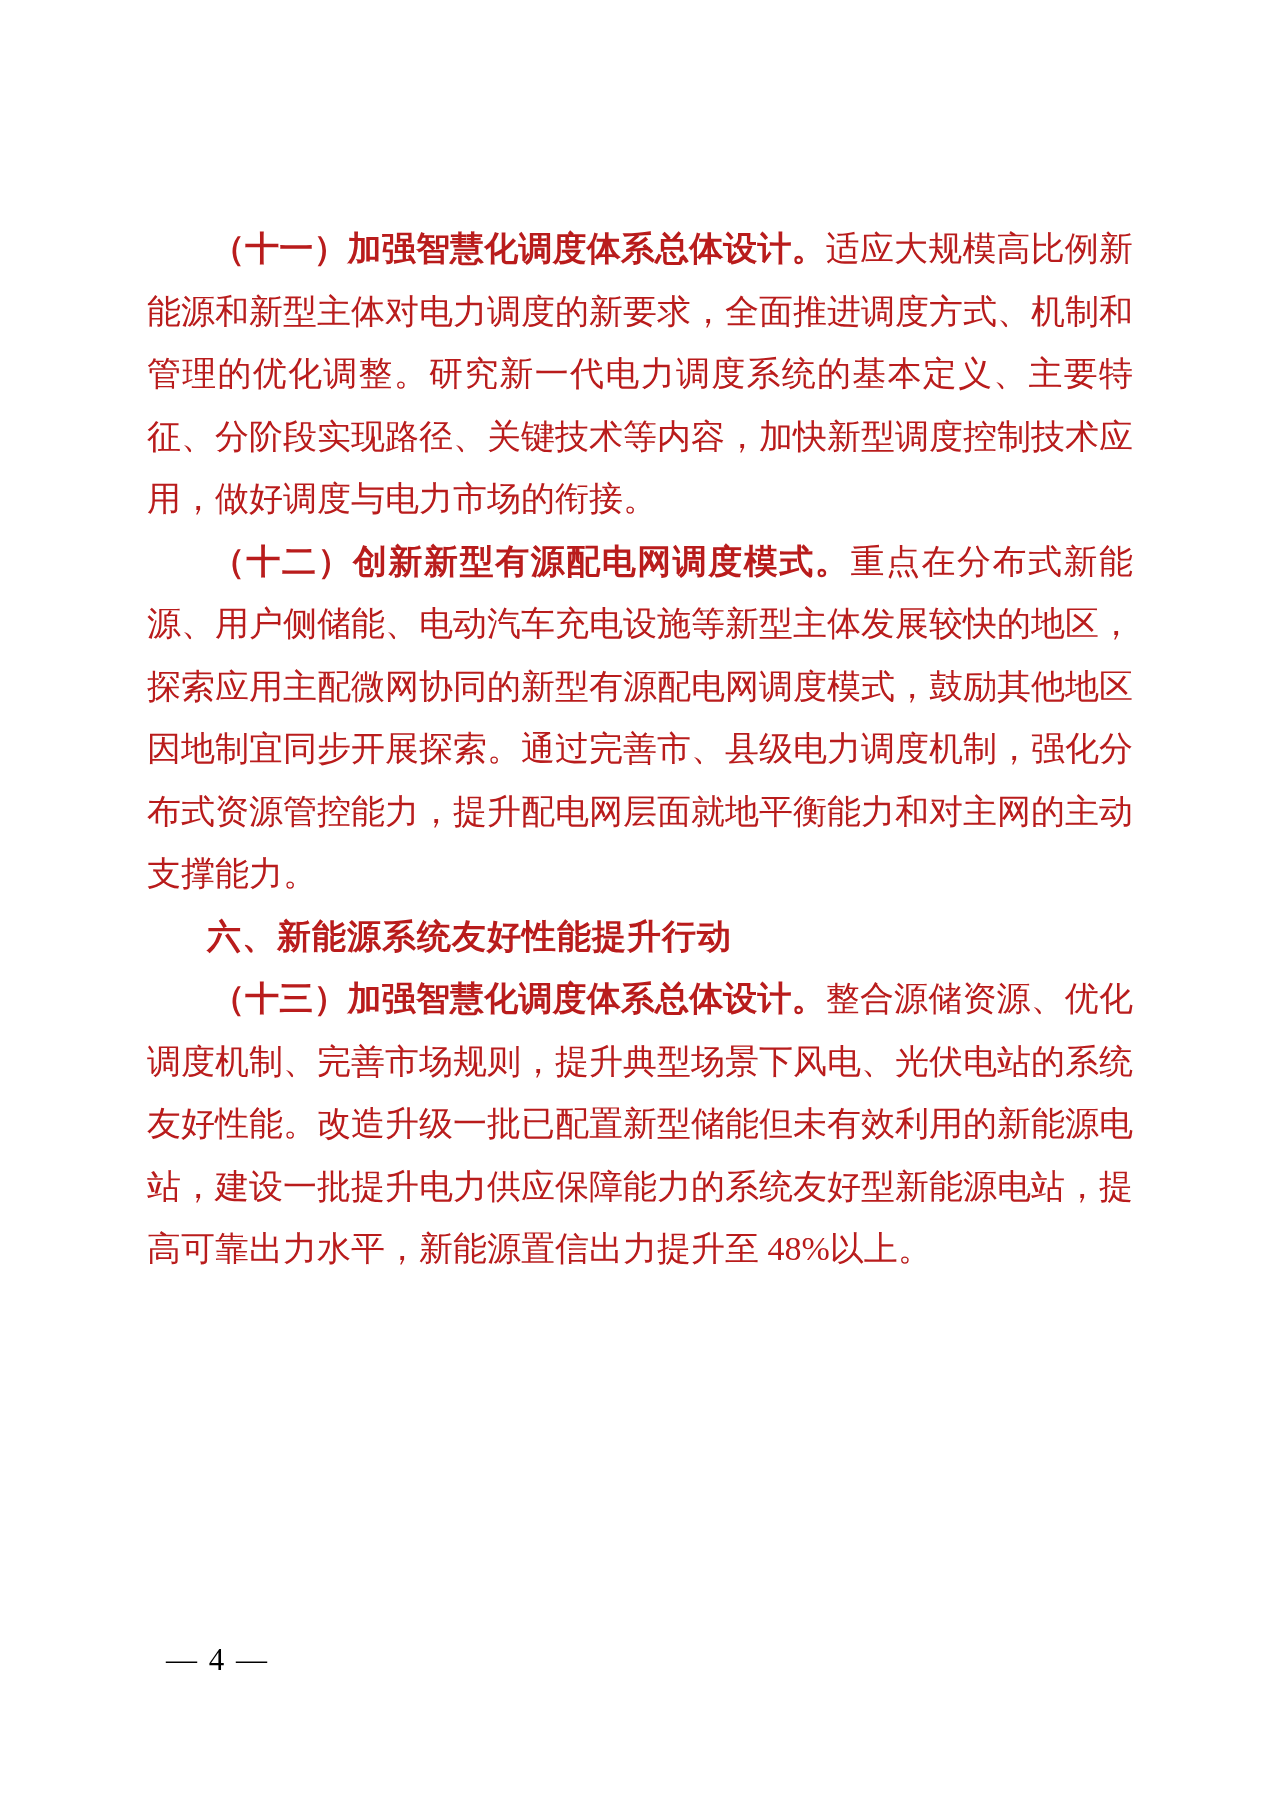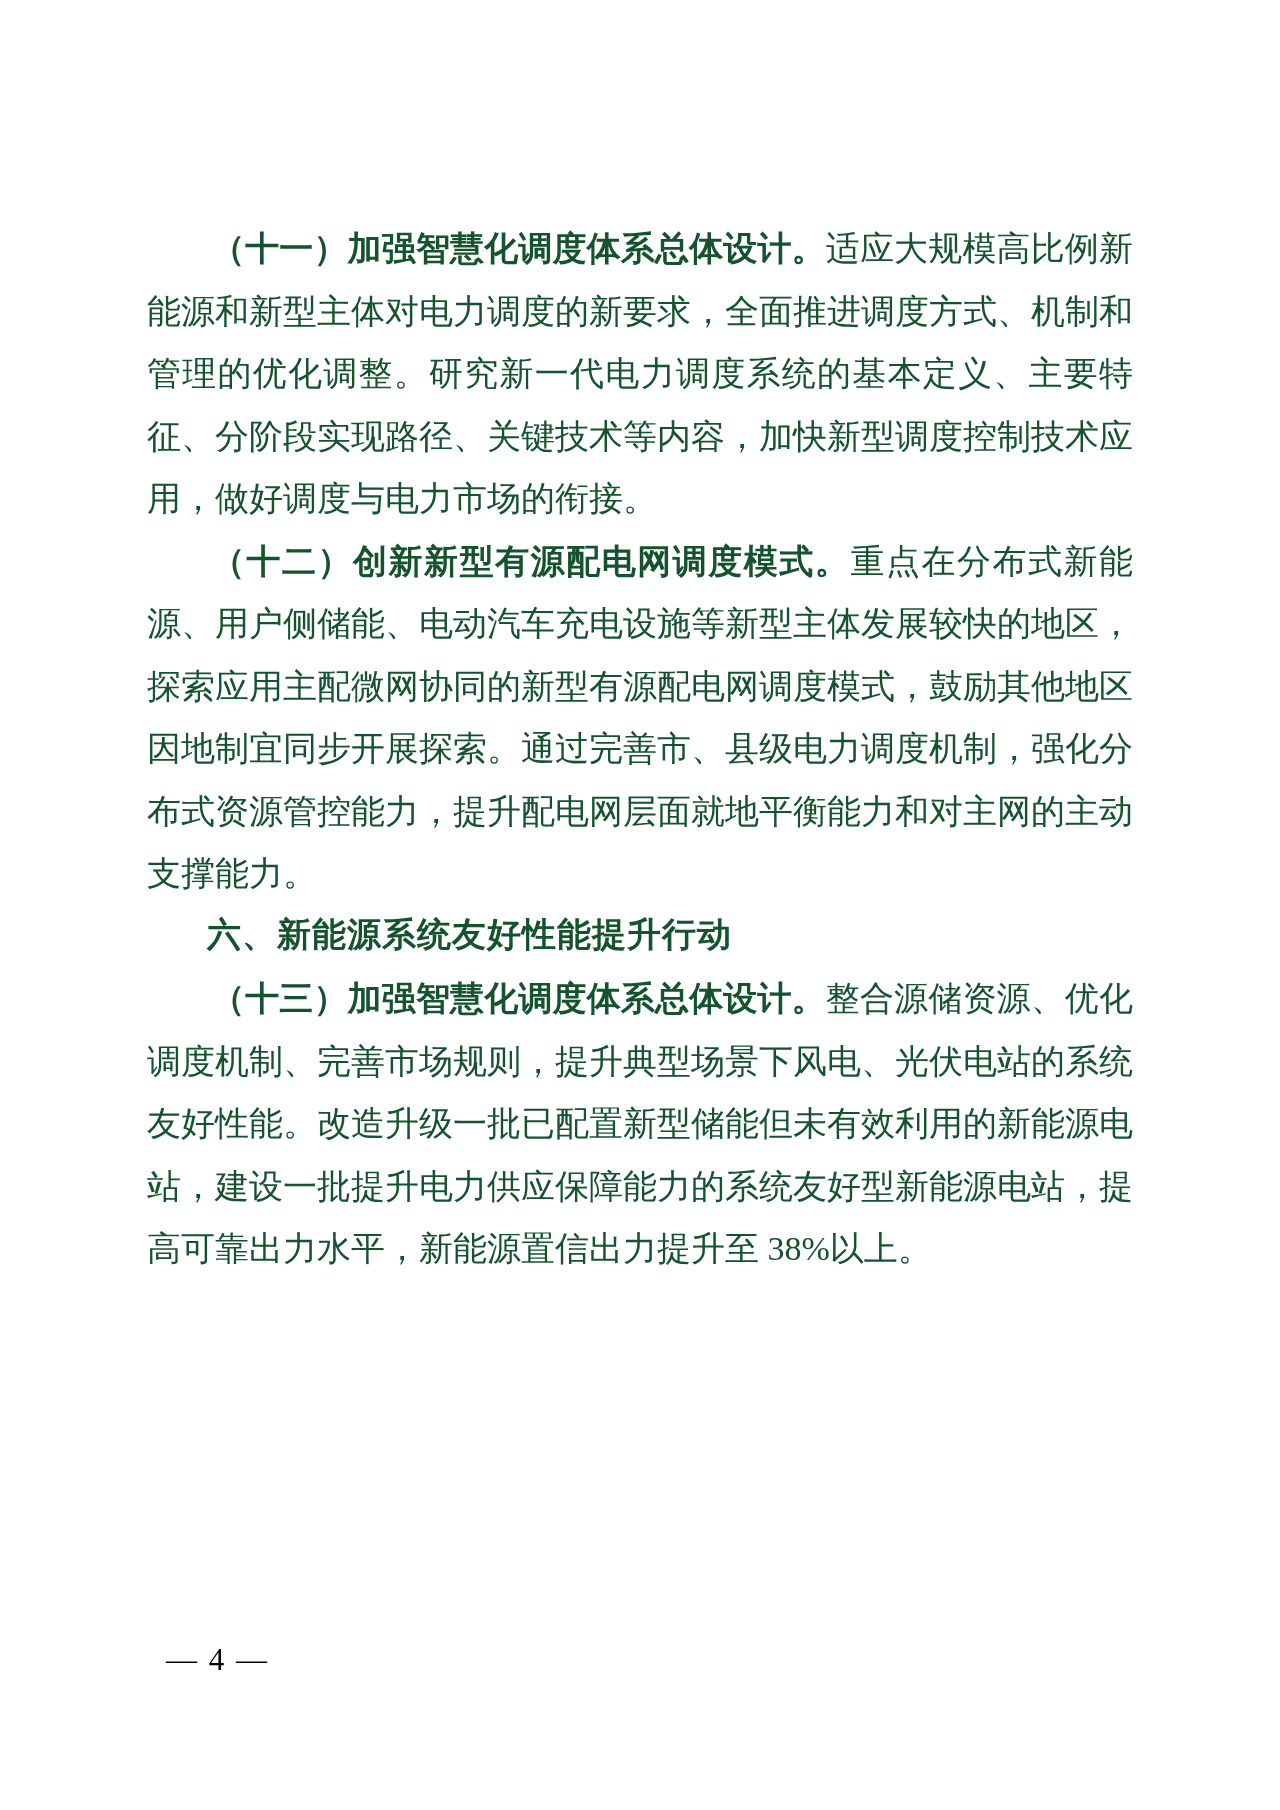--- a/index.html
+++ b/index.html
@@ -17,35 +17,35 @@
   }
   .content {
     position: absolute;
     left: 147px;
     top: 218px;
     width: 986px;
     font-family: "Liberation Serif", "DejaVu Serif", serif;
     font-size: 34px;
     line-height: 62.5px;
     text-align: justify;
-    color: #14532d;
+    color: #b91c1c;
   }
   .para {
     margin: 0;
     padding: 0;
     text-indent: 64px;
   }
   .para .lead {
     font-weight: 700;
   }
   .section-heading {
     margin: 0;
     padding: 0;
     text-indent: 60px;
-    font-family: Liberation Mono, monospace;
+    font-family: Liberation Serif, serif;
     font-weight: 700;
     font-size: 34px;
     line-height: 62.5px;
     text-align: left;
     letter-spacing: 1px;
   }
   .page-footer {
     position: absolute;
     left: 166px;
     top: 1640px;
@@ -62,20 +62,20 @@
 <div class="page">
 
   <div class="content">
 
     <p class="para"><span class="lead">（十一）加强智慧化调度体系总体设计。</span><span>适应大规模高比例新能源和新型主体对电力调度的新要求，全面推进调度方式、机制和管理的优化调整。研究新一代电力调度系统的基本定义、主要特征、分阶段实现路径、关键技术等内容，加快新型调度控制技术应用，做好调度与电力市场的衔接。</span></p>
 
     <p class="para"><span class="lead">（十二）创新新型有源配电网调度模式。</span><span>重点在分布式新能源、用户侧储能、电动汽车充电设施等新型主体发展较快的地区，探索应用主配微网协同的新型有源配电网调度模式，鼓励其他地区因地制宜同步开展探索。通过完善市、县级电力调度机制，强化分布式资源管控能力，提升配电网层面就地平衡能力和对主网的主动支撑能力。</span></p>
 
     <h2 class="section-heading">六、新能源系统友好性能提升行动</h2>
 
-    <p class="para"><span class="lead">（十三）加强智慧化调度体系总体设计。</span><span>整合源储资源、优化调度机制、完善市场规则，提升典型场景下风电、光伏电站的系统友好性能。改造升级一批已配置新型储能但未有效利用的新能源电站，建设一批提升电力供应保障能力的系统友好型新能源电站，提高可靠出力水平，新能源置信出力提升至 38%以上。</span></p>
+    <p class="para"><span class="lead">（十三）加强智慧化调度体系总体设计。</span><span>整合源储资源、优化调度机制、完善市场规则，提升典型场景下风电、光伏电站的系统友好性能。改造升级一批已配置新型储能但未有效利用的新能源电站，建设一批提升电力供应保障能力的系统友好型新能源电站，提高可靠出力水平，新能源置信出力提升至 48%以上。</span></p>
 
 
   </div>
 
   <div class="page-footer">— 4 —</div>
 
 </div>
 
 </body></html>

